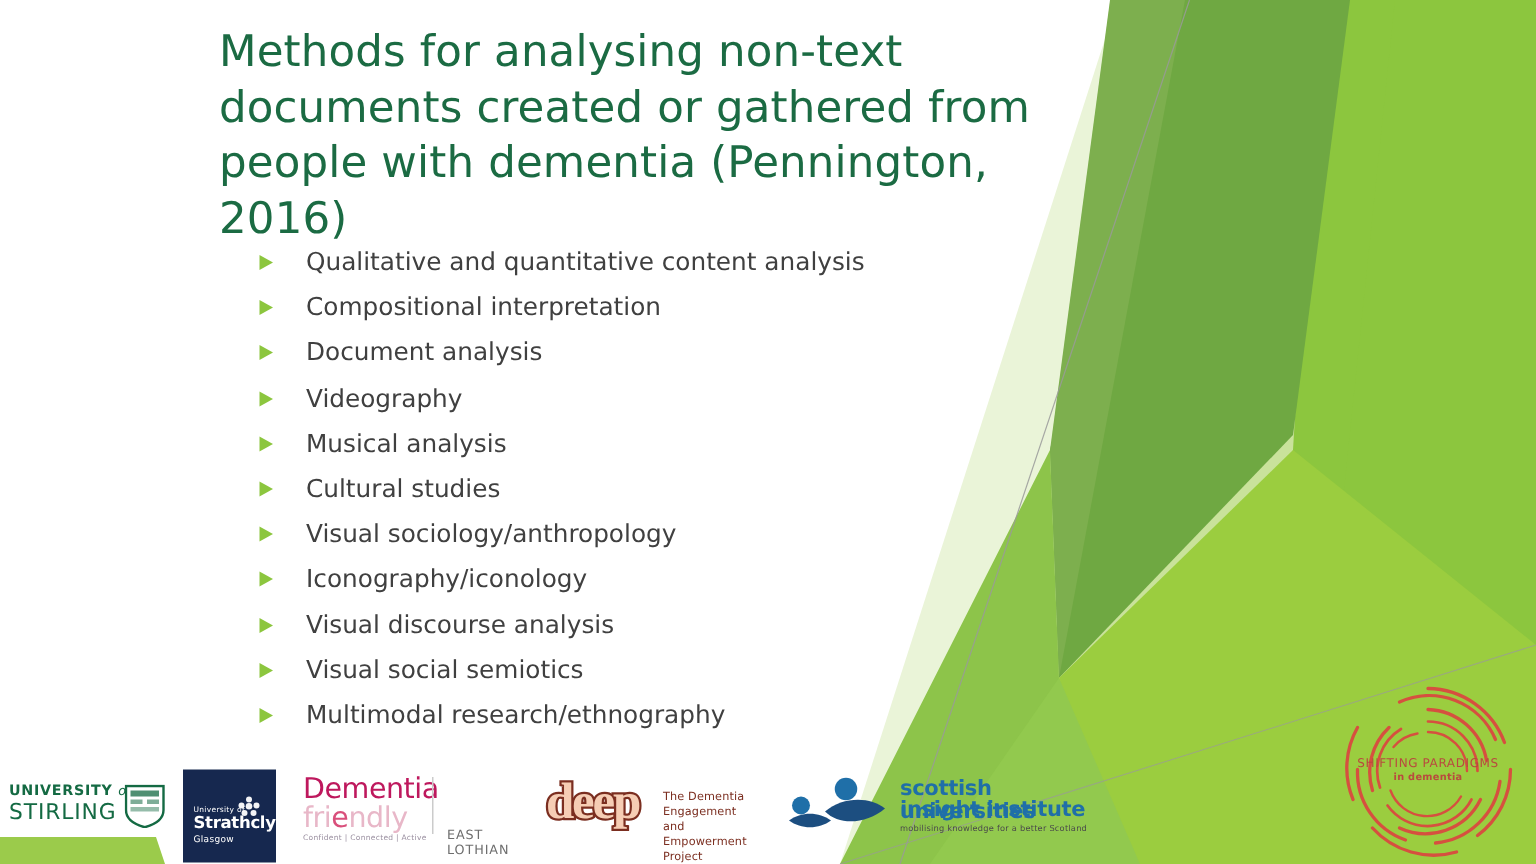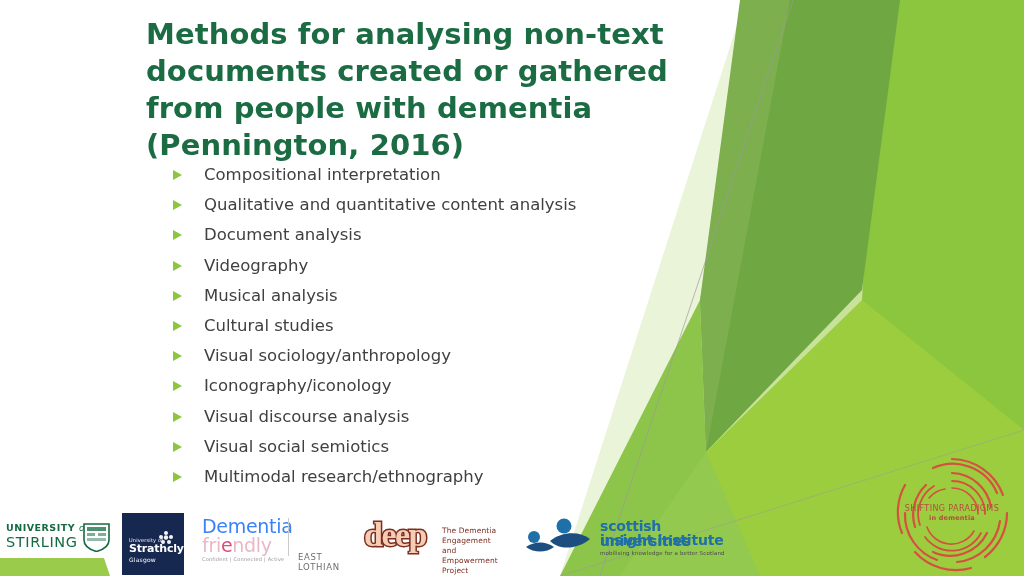--- a/index.html
+++ b/index.html
@@ -27,21 +27,21 @@
 
   
   #title {
     position: absolute;
     left: 146px;
     top: 16px;
     width: 575px;
     color: #1B6B43;
     font-size: 29px;
     line-height: 37px;
-    font-weight: 700;
+    font-weight: 400;
     letter-spacing: 0.1px;
   }
 
   
   #body-list {
     position: absolute;
     left: 170px;
     top: 160px;
     width: 620px;
     list-style: none;
@@ -99,21 +99,21 @@
   #logo-strath .sc-l2 { font-size: 11px; color:#ffffff; font-weight:700; line-height:12.5px; letter-spacing:-.2px;}
   #logo-strath .sc-l3 { font-size: 6px; color:#ffffff; line-height:8px; letter-spacing:.2px;}
   #logo-strath .sc-mark {
     position:absolute; right:8px; top:16px; width:20px; height:18px;
   }
 
   
   #logo-df { left: 202px; top: 514px; width: 146px; height: 52px; }
   #logo-df .df-l1 {
     position:absolute; left:0; top:2px;
-    font-size: 19px; color:#3b82f6; line-height:21px; letter-spacing:-.3px;
+    font-size: 19px; color:#be185d; line-height:21px; letter-spacing:-.3px;
   }
   #logo-df .df-l2 {
     position:absolute; left:0; top:21px;
     font-size: 19px; color:#E8B7C8; line-height:21px; letter-spacing:-.3px;
   }
   #logo-df .df-l2 .dot { color:#D94F7B; }
   #logo-df .df-tag {
     position:absolute; left:0; top:42px;
     font-size: 5px; color:#9A8FA0; letter-spacing:.2px;
   }
@@ -197,25 +197,25 @@
     <line x1="1024" y1="430" x2="560" y2="576" stroke="#9A9A9A" stroke-width="0.7" opacity="0.7"></line>
 
     <polygon points="0,558 104,558 110,576 0,576" fill="#9BCB4B"></polygon>
   </svg>
 
   <div id="title">Methods for analysing non-text documents created or gathered from people with dementia (Pennington, 2016)</div>
 
   <ul id="body-list">
     <li>
       <span class="bullet-tri"></span>
+      <span>Qualitative and quantitative content analysis</span>
+    </li>
+    <li>
+      <span class="bullet-tri"></span>
       <span>Compositional interpretation</span>
-    </li>
-    <li>
-      <span class="bullet-tri"></span>
-      <span>Qualitative and quantitative content analysis</span>
     </li>
     <li>
       <span class="bullet-tri"></span>
       <span>Document analysis</span>
     </li>
     <li>
       <span class="bullet-tri"></span>
       <span>Videography</span>
     </li>
     <li>

